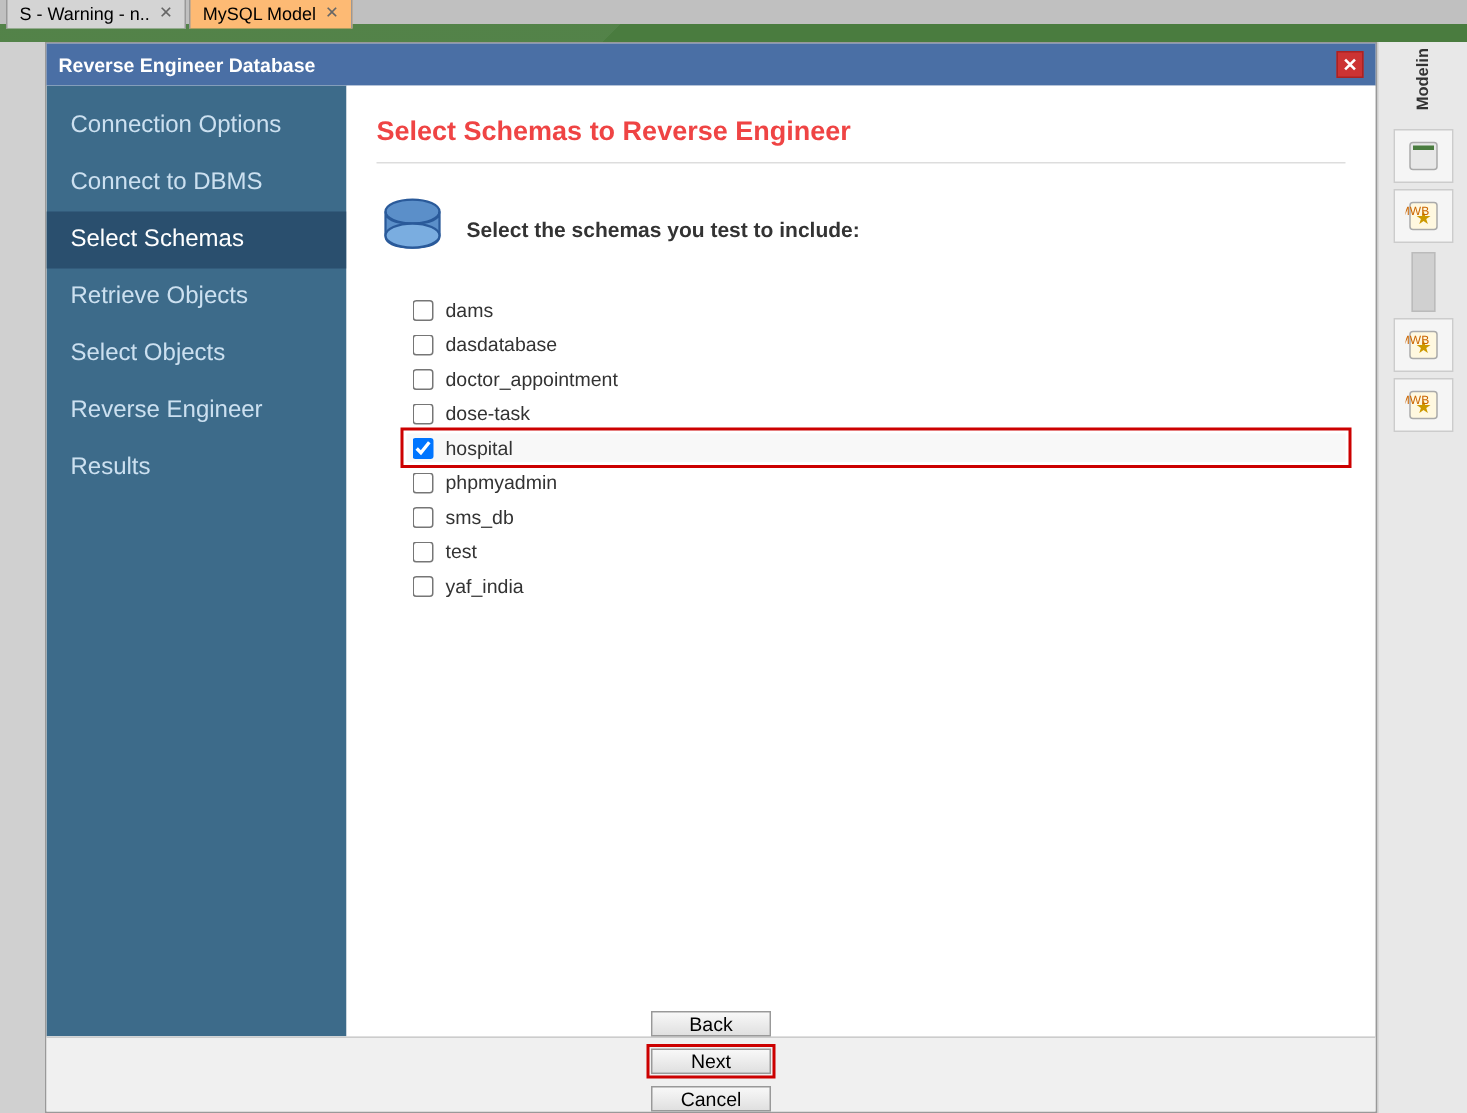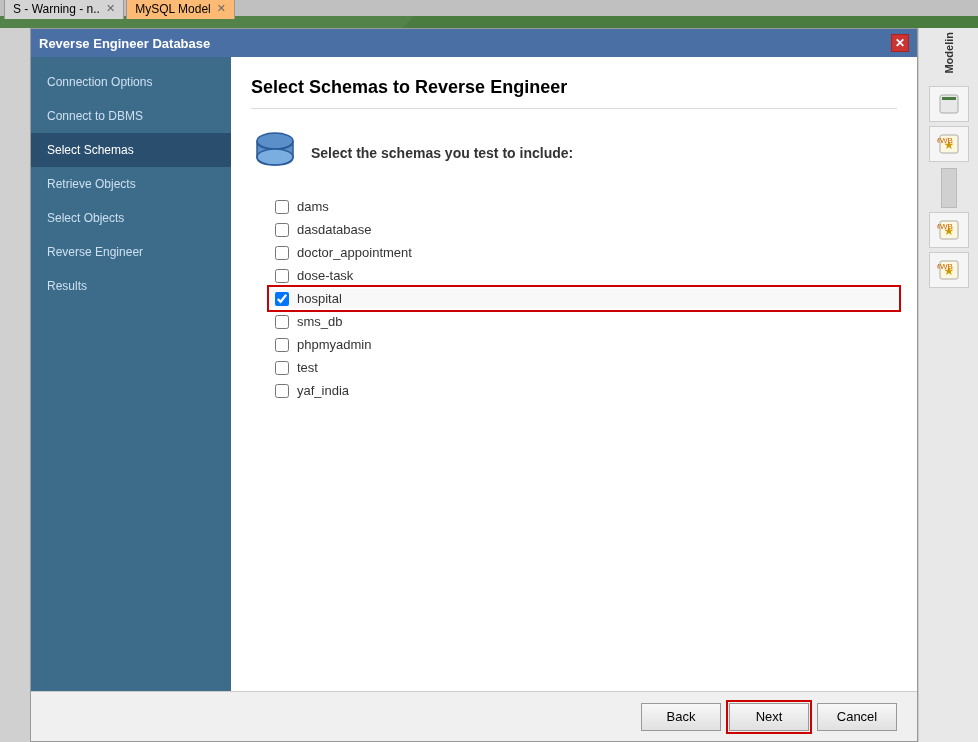--- a/index.html
+++ b/index.html
@@ -162,21 +162,21 @@
       width: 200px;
       background: #3d6b8a;
       display: flex;
       flex-direction: column;
       padding: 8px 0;
     }
 
     .wizard-step {
       padding: 10px 16px;
       color: #cce0f0;
-      font-size: 12px;
+      font-size: 16px;
       cursor: pointer;
     }
 
     .wizard-step.active {
       background: #2a4f6e;
       color: white;
       font-weight: normal;
     }
 
     
@@ -185,21 +185,21 @@
       background: white;
       display: flex;
       flex-direction: column;
       padding: 20px;
       overflow-y: auto;
     }
 
     .wizard-title {
       font-size: 18px;
       font-weight: bold;
-      color: #000000;
+      color: #ef4444;
       margin-bottom: 20px;
       border-bottom: 1px solid #ddd;
       padding-bottom: 10px;
     }
 
     .schema-header {
       display: flex;
       align-items: center;
       gap: 12px;
       margin-bottom: 20px;
@@ -254,20 +254,21 @@
     
     .dialog-footer {
       height: 50px;
       background: #f0f0f0;
       border-top: 1px solid #ccc;
       display: flex;
       align-items: center;
       justify-content: flex-end;
       padding: 0 20px;
       gap: 8px;
+      flex-direction: column;
     }
 
     .btn {
       min-width: 80px;
       height: 28px;
       padding: 0 16px;
       border: 1px solid #999;
       background: linear-gradient(to bottom, #f8f8f8, #e0e0e0);
       font-size: 13px;
       cursor: pointer;
@@ -431,26 +432,26 @@
         </div>
         <div class="schema-item">
           <input type="checkbox" id="schema-dose-task" style="">
           <label for="schema-dose-task">dose-task</label>
         </div>
         <div class="schema-item highlighted">
           <input type="checkbox" id="schema-hospital" checked="" style="">
           <label for="schema-hospital">hospital</label>
         </div>
         <div class="schema-item">
+          <input type="checkbox" id="schema-phpmyadmin" style="">
+          <label for="schema-phpmyadmin">phpmyadmin</label>
+        </div>
+        <div class="schema-item">
           <input type="checkbox" id="schema-sms-db" style="">
           <label for="schema-sms-db">sms_db</label>
-        </div>
-        <div class="schema-item">
-          <input type="checkbox" id="schema-phpmyadmin" style="">
-          <label for="schema-phpmyadmin">phpmyadmin</label>
         </div>
         <div class="schema-item">
           <input type="checkbox" id="schema-test" style="">
           <label for="schema-test">test</label>
         </div>
         <div class="schema-item">
           <input type="checkbox" id="schema-yaf-india" style="">
           <label for="schema-yaf-india">yaf_india</label>
         </div>
       </div>

